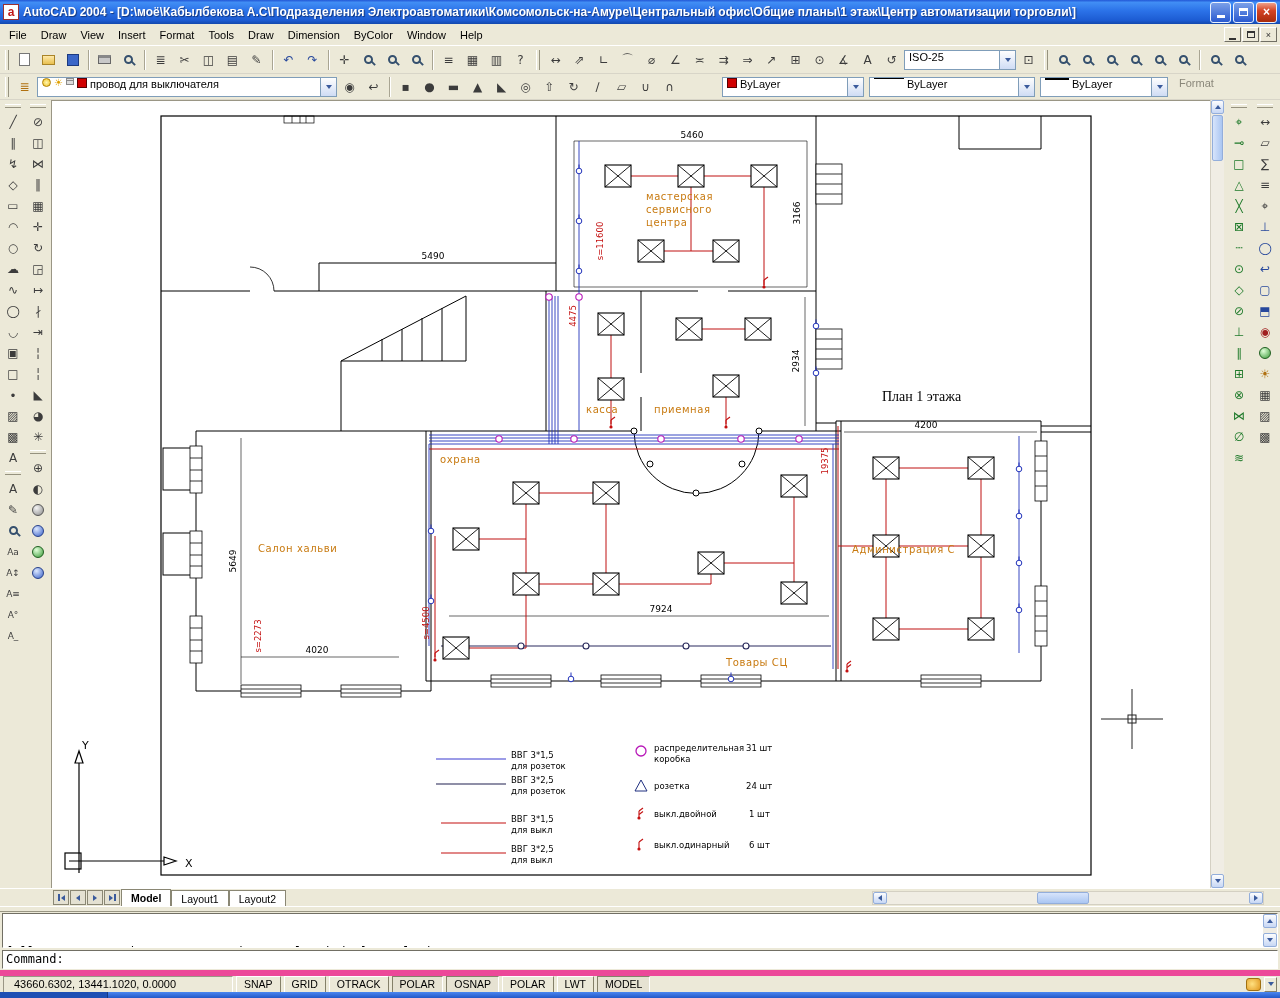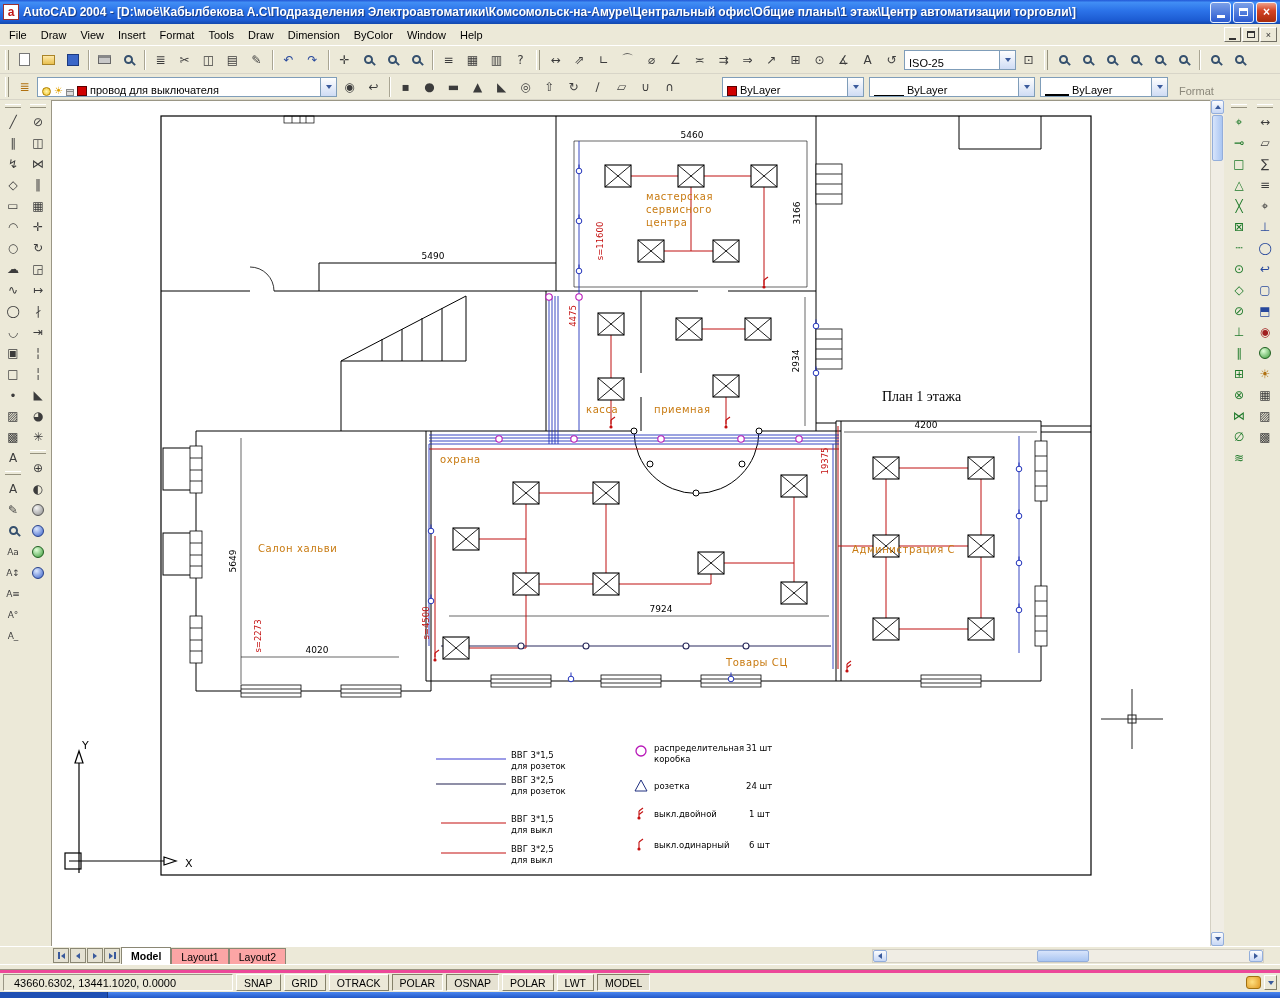--- a/index.html
+++ b/index.html
@@ -26,21 +26,21 @@
   .drestbox{width:8px;height:7px;border:1px solid #333;border-top:2px solid #333}
 
   
   .tbrow{display:flex;align-items:center;background:#ece9d8;border-bottom:1px solid #d8d5c8;padding:1px 2px;gap:1px}
   .r1{height:28px;flex:0 0 28px}
   .r2{height:26px;flex:0 0 26px}
   .grip{width:4px;height:20px;border-left:1px solid #fff;border-right:1px solid #96927f;margin:0 3px}
   .hgrip{width:16px;height:4px;border-top:1px solid #fff;border-bottom:1px solid #96927f;margin:3px 0}
   .tbtn{min-width:23px;height:23px;display:flex;align-items:center;justify-content:center;font-size:12px;color:#3c3c3c;font-family:"DejaVu Sans",sans-serif;cursor:default}
   .sep{width:1px;height:20px;background:#a9a593;box-shadow:1px 0 0 #fff;margin:0 3px}
-  .combo{height:20px;background:#fff;border:1px solid #7f9db9;display:flex;align-items:flex-end;padding-left:4px;gap:3px;font-size:11px;overflow:hidden;white-space:nowrap}
+  .combo{height:20px;background:#fff;border:1px solid #7f9db9;display:flex;align-items:flex-start;padding-left:4px;gap:3px;font-size:11px;overflow:hidden;white-space:nowrap}
   .combo.disabled{background:#ece9d8;color:#8a877a;border-color:#b0ac9c}
   .drop{margin-left:auto;width:16px;align-self:stretch;background:linear-gradient(#fefefe,#cfdcf5);border-left:1px solid #7f9db9;display:flex;align-items:center;justify-content:center;flex:0 0 16px}
   .tri-down{width:0;height:0;border-left:3px solid transparent;border-right:3px solid transparent;border-top:4px solid #3a5a9c}
   .tri-up{width:0;height:0;border-left:3px solid transparent;border-right:3px solid transparent;border-bottom:4px solid #3a5a9c}
   .tri-left{width:0;height:0;border-top:3px solid transparent;border-bottom:3px solid transparent;border-right:4px solid #3a5a9c}
   .tri-right{width:0;height:0;border-top:3px solid transparent;border-bottom:3px solid transparent;border-left:4px solid #3a5a9c}
 
   
   .sheet{width:11px;height:13px;background:#fff;border:1px solid #777}
   .folder{width:13px;height:10px;background:linear-gradient(#ffe9a8,#e8c050);border:1px solid #a98428}
@@ -69,40 +69,40 @@
   .vscroll{width:14px;flex:0 0 14px;background:#f0ede4;display:flex;flex-direction:column;border-left:1px solid #d4d0c3}
   .sbtn{height:14px;flex:0 0 14px;background:linear-gradient(#fdfdfd,#c7d7f5);border:1px solid #93aedb;border-radius:2px;display:flex;align-items:center;justify-content:center}
   .vthumb{height:46px;margin:1px;background:linear-gradient(90deg,#d7e4fb,#aac6f2);border:1px solid #93aedb;border-radius:2px}
   .vspacer{flex:1}
   .rstrip{flex:1;background:#ece9d8;display:flex;gap:2px;padding-top:1px;justify-content:center;align-items:flex-start}
 
   
   .tabsrow{height:18px;flex:0 0 18px;background:#ece9d8;display:flex;align-items:flex-end;padding-left:53px;border-top:1px solid #fff}
   .tabbtn{width:16px;height:15px;border:1px solid #8a8774;background:#e4e1d2;display:flex;align-items:center;justify-content:center;margin-right:1px;margin-bottom:1px;gap:1px}
   .bar{width:2px;height:7px;background:#3a5a9c}
-  .tab{height:16px;padding:1px 9px;border:1px solid #8a8774;border-bottom:none;background:#fca5a5;font-size:10.5px;display:flex;align-items:center}
+  .tab{height:16px;padding:1px 9px;border:1px solid #8a8774;border-bottom:none;background:#ffffff;font-size:10.5px;display:flex;align-items:center}
   .tab.active{background:#fff;font-weight:bold;height:17px}
   .tabfill{flex:1}
   .hscroll{width:392px;height:14px;display:flex;margin-bottom:1px;background:#f0ede4;border:1px solid #d4d0c3}
   .hscroll .sbtn{width:14px;height:12px;flex:0 0 14px}
   .htrack{flex:1;display:flex}
   .hthumb{width:52px;margin:0;margin-left:150px;background:linear-gradient(#d7e4fb,#aac6f2);border:1px solid #93aedb;border-radius:2px}
   .corner{width:16px;height:14px;background:#ece9d8;margin-bottom:1px}
 
   .splitter{height:6px;flex:0 0 6px;background:#ece9d8;border-top:1px solid #fff;border-bottom:1px solid #999683}
 
   
   .cmdwin{height:58px;flex:0 0 58px;background:#ece9d8;padding:1px 2px;display:flex;flex-direction:column}
   .cmdhist{flex:1;background:#fff;border:1px solid;border-color:#716f64 #fff #fff #716f64;font-family:"DejaVu Sans Mono","Liberation Mono",monospace;font-size:12px;line-height:15px;padding:1px 16px 0 3px;position:relative;white-space:pre;overflow:hidden}
   .cmdvsb{position:absolute;right:0;top:0;bottom:0;width:14px;background:#f0ede4;display:flex;flex-direction:column;justify-content:space-between}
   .cmdvsb .sbtn{height:13px}
   .cmdline{height:19px;flex:0 0 19px;background:#fff;border:1px solid;border-color:#716f64 #fff #fff #716f64;margin-top:2px;font-family:"DejaVu Sans Mono","Liberation Mono",monospace;font-size:12px;padding:1px 3px;white-space:pre}
 
   
-  .statusbar{height:22px;flex:0 0 22px;background:#ece9d8;display:flex;align-items:center;padding:0 3px;gap:3px;border-top:3px solid #ec4899}
+  .statusbar{height:22px;flex:0 0 22px;background:#ece9d8;display:flex;align-items:center;padding:0 3px;gap:3px;border-top:6px solid #ec4899}
   .coords{width:230px;height:17px;border:1px solid;border-color:#9a9685 #fff #fff #9a9685;display:flex;align-items:center;padding-left:10px;font-size:11px}
   .sbn{height:17px;padding:0 7px;display:flex;align-items:center;font-size:10.5px;border:1px solid;border-color:#fff #848069 #848069 #fff;background:#ece9d8;cursor:default}
   .sbn.on{border-color:#848069 #fff #fff #848069;background:#e6e2d2}
   .tray{margin-left:auto;display:flex;align-items:center;gap:3px}
   .comm{width:15px;height:13px;border-radius:3px;background:radial-gradient(circle at 40% 45%,#ffe080,#e09820);border:1px solid #a07010}
   .traybtn{width:13px;height:15px;display:flex;align-items:center;justify-content:center;border:1px solid;border-color:#fff #848069 #848069 #fff}
 
   .taskbar{height:6px;flex:0 0 6px;background:linear-gradient(180deg,#4a86f0,#2258c8);display:flex}
   .taskseg{width:108px;background:#1e4fb4;border-right:1px solid #16387e}
 
@@ -695,20 +695,31 @@
         </div>
       <div class="sbtn">
           <i class="tri-right"></i>
         </div>
     </div>
     <div class="corner"></div>
   </div>
 
   <div class="splitter"></div>
 
+  <div class="cmdwin">
+    <div class="cmdhist">
+      <div>[All/Center/Dynamic/Extents/Previous/Scale/Window] &lt;real time&gt;: _w</div>
+      
+      <div class="cmdvsb">
+        <div class="sbtn"><i class="tri-up"></i></div>
+        <div class="sbtn"><i class="tri-down"></i></div>
+      </div>
+    </div>
+    <div class="cmdline">Command:</div>
+  </div>
 
   <div class="statusbar">
     <div class="coords">43660.6302, 13441.1020, 0.0000</div>
     <div class="sbn">SNAP</div>
     <div class="sbn">GRID</div>
     <div class="sbn">OTRACK</div>
     <div class="sbn on">POLAR</div>
     <div class="sbn on">OSNAP</div>
     <div class="sbn">POLAR</div>
     <div class="sbn">LWT</div>

